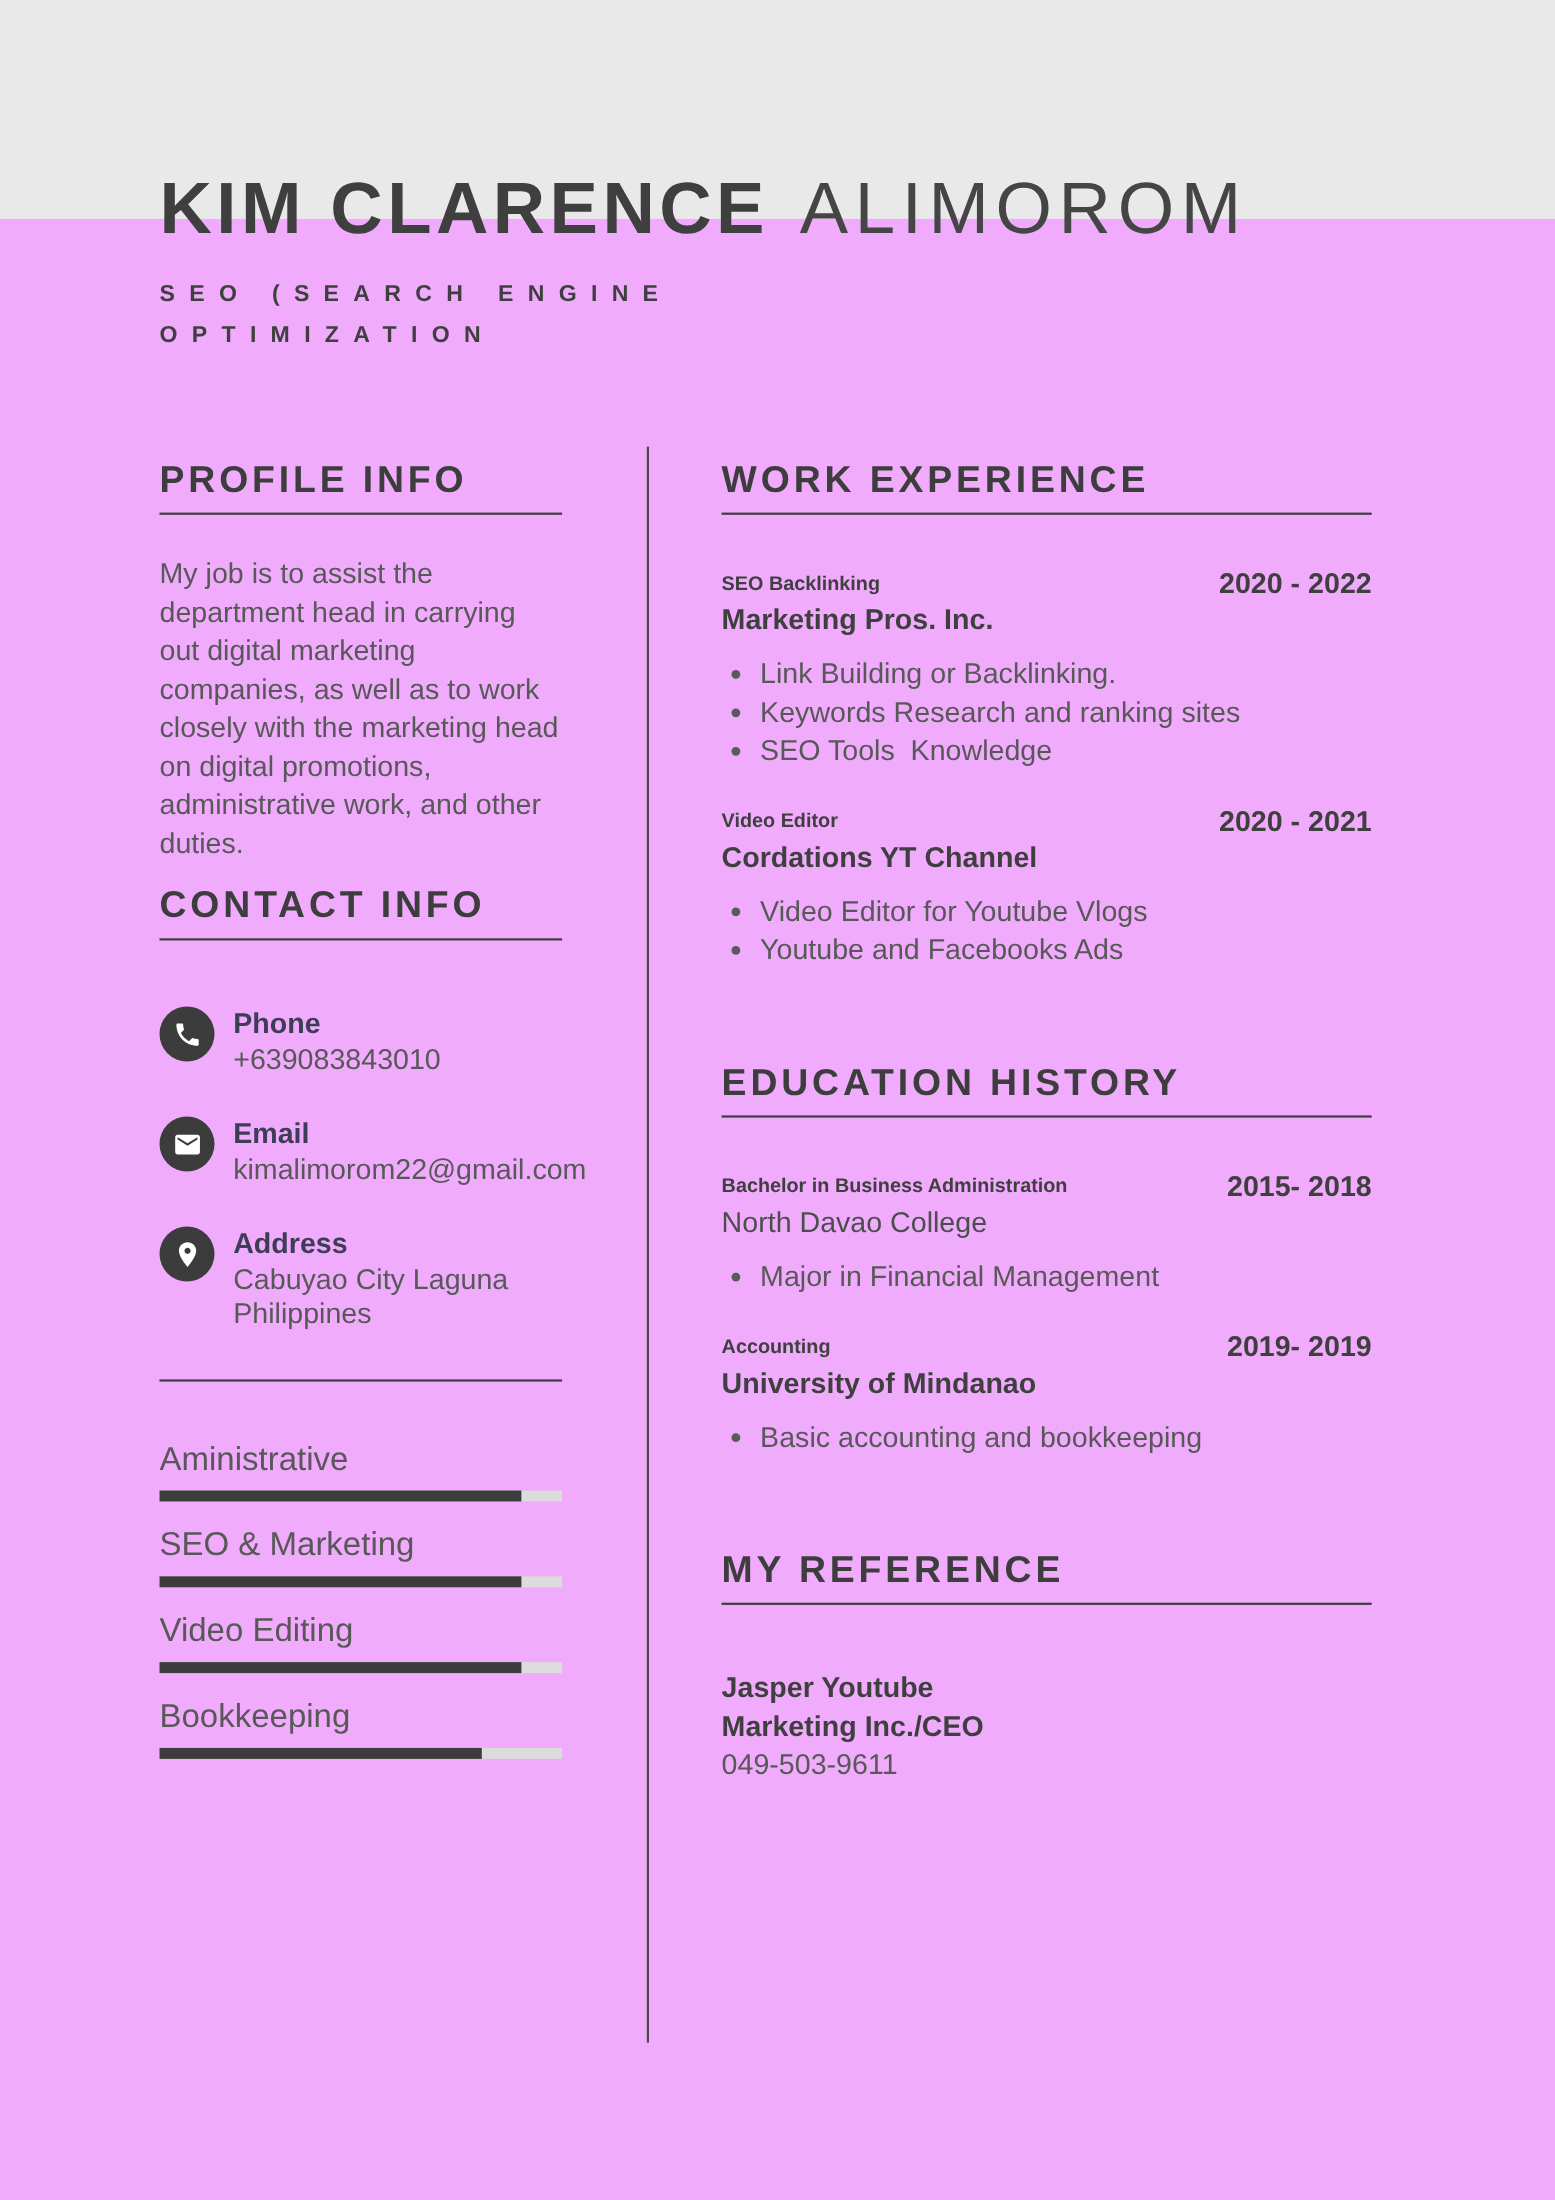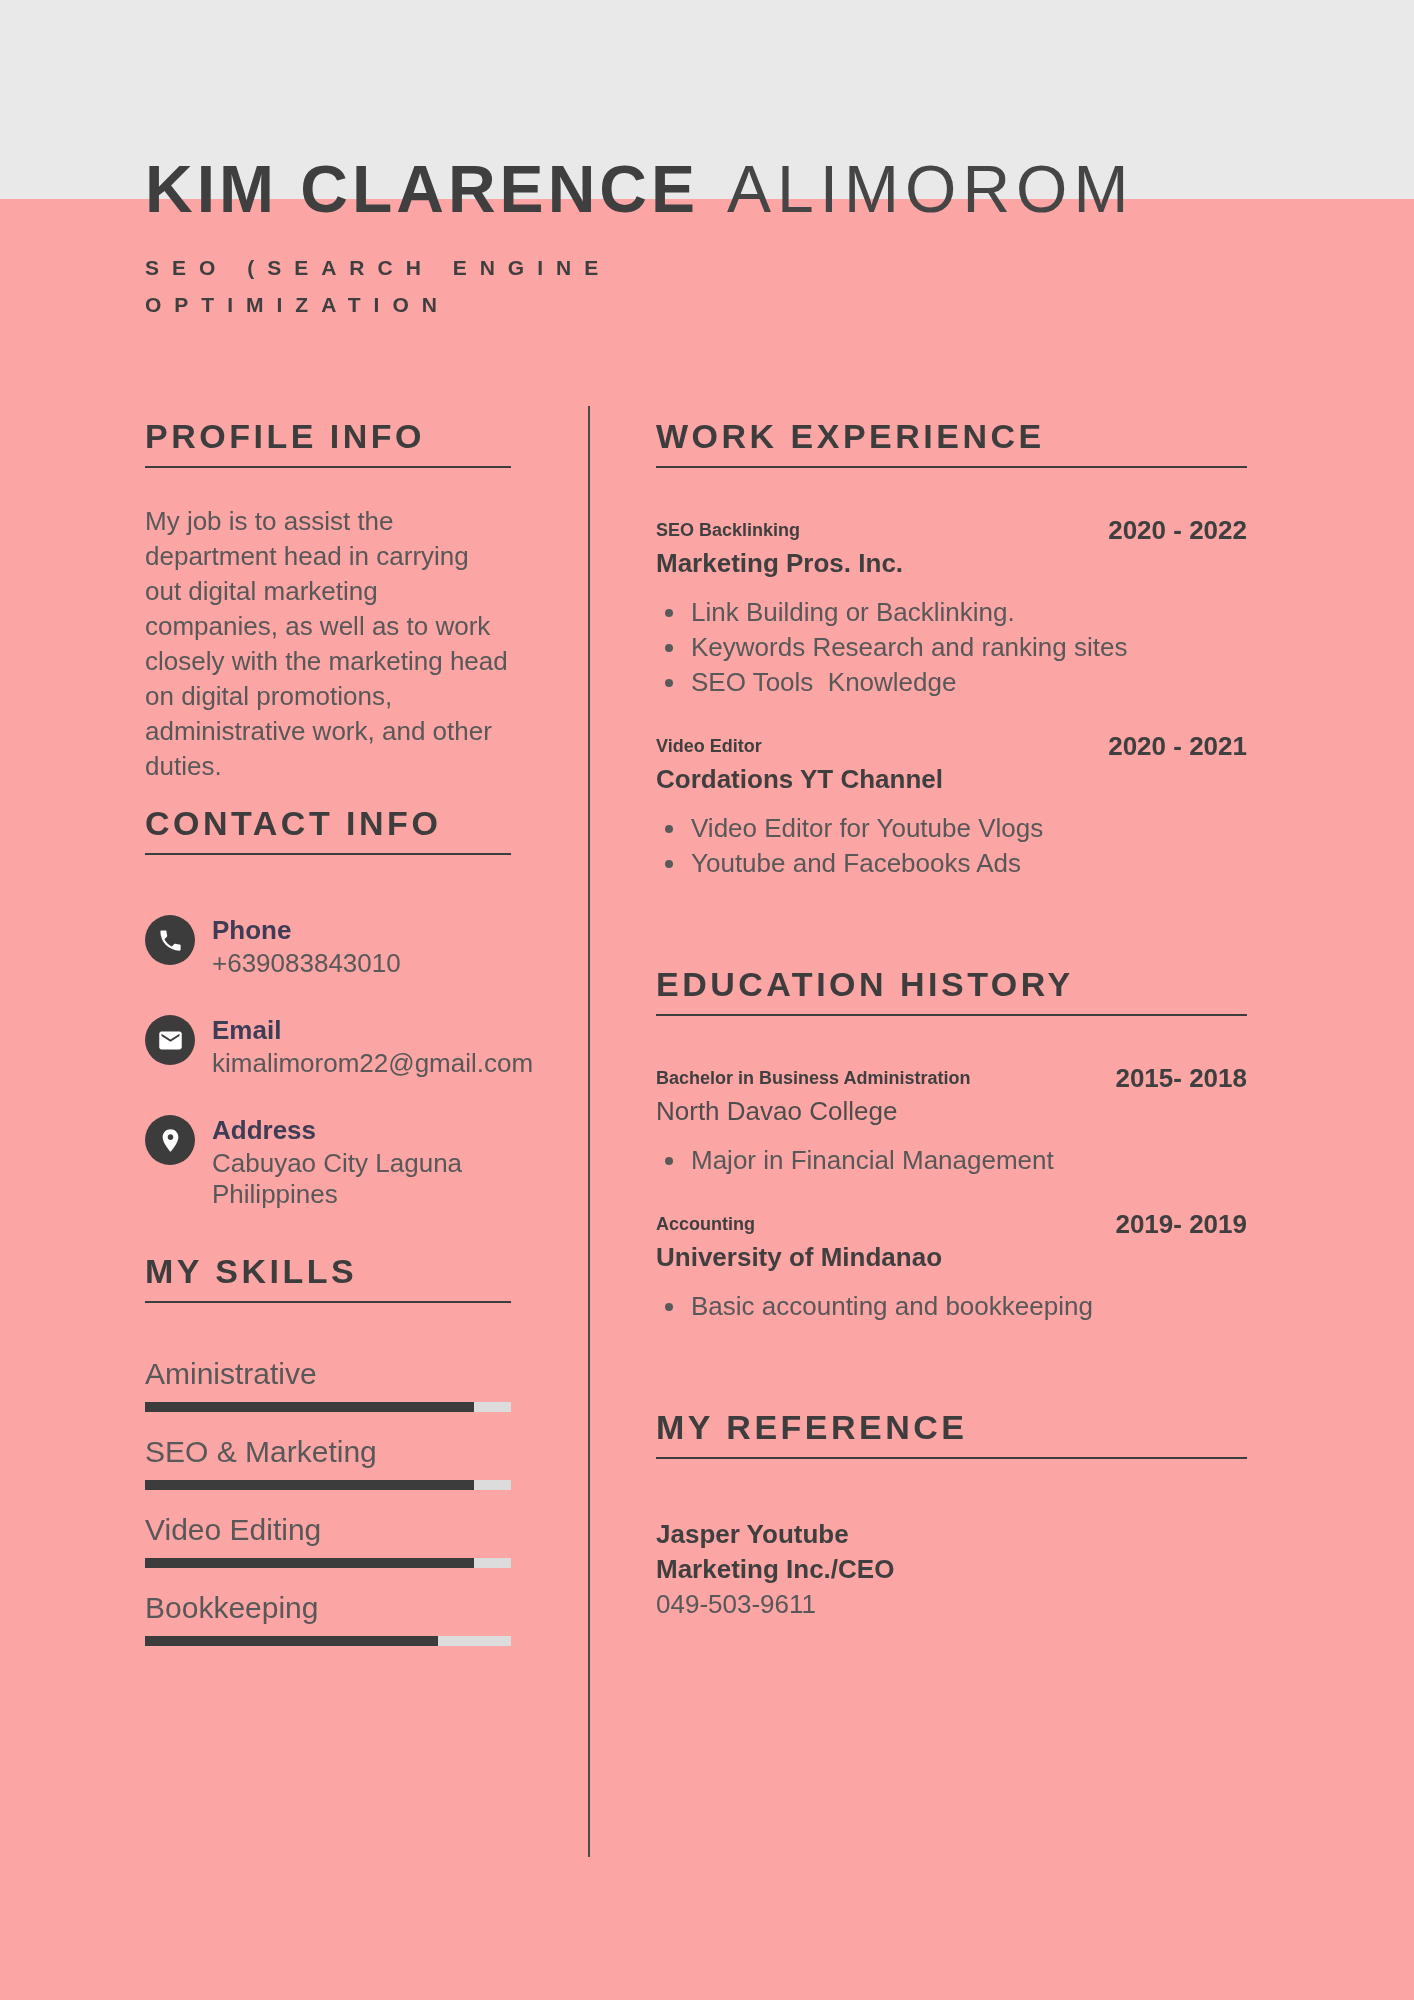--- a/index.html
+++ b/index.html
@@ -1,18 +1,18 @@
 <!DOCTYPE html>
 <html><head>
 <meta charset="utf-8">
 <style>
   * { margin:0; padding:0; box-sizing:border-box; }
   html,body { background:#ffffff; }
   .page {
-    position:relative; width:1414px; height:2000px; background:#fca5a5;
+    position:relative; width:1414px; height:2000px; background:#f0abfc;
     overflow:hidden; font-family:"Liberation Sans", sans-serif; color:#3f3f3f;
   }
   .band { position:absolute; top:0; left:0; width:100%; height:199px; background:#e9e9e9; }
 
   .header { position:relative; padding:156px 144px 0 145px; }
   .name { font-size:66px; line-height:1.02; white-space:nowrap; color:#3f3f3f; }
   .name .first { font-weight:800; letter-spacing:4px; }
   .name .last  { font-weight:400; letter-spacing:6px; margin-left:28px; color:#454545; }
   .subtitle { margin-top:26px; font-size:21px; font-weight:700; letter-spacing:13px;
               line-height:37px; color:#3f3f3f; max-width:600px; }
@@ -126,21 +126,20 @@
               </div>
               <div class="contact-body">
                 <div class="contact-label">Address</div>
                 <div class="contact-value">Cabuyao City Laguna Philippines</div>
               </div>
             </div>
           </div>
       </section>
 
       <section class="skills-section">
-        <h2 class="section">MY SKILLS</h2>
         <div class="rule"></div>
         <div class="skills-list">
             <div class="skill">
               <div class="skill-label">Aministrative</div>
               <div class="skill-bar">
                 <div class="skill-fill" style="width: 90%;"></div>
               </div>
             </div>
             <div class="skill">
               <div class="skill-label">SEO &amp; Marketing</div>

